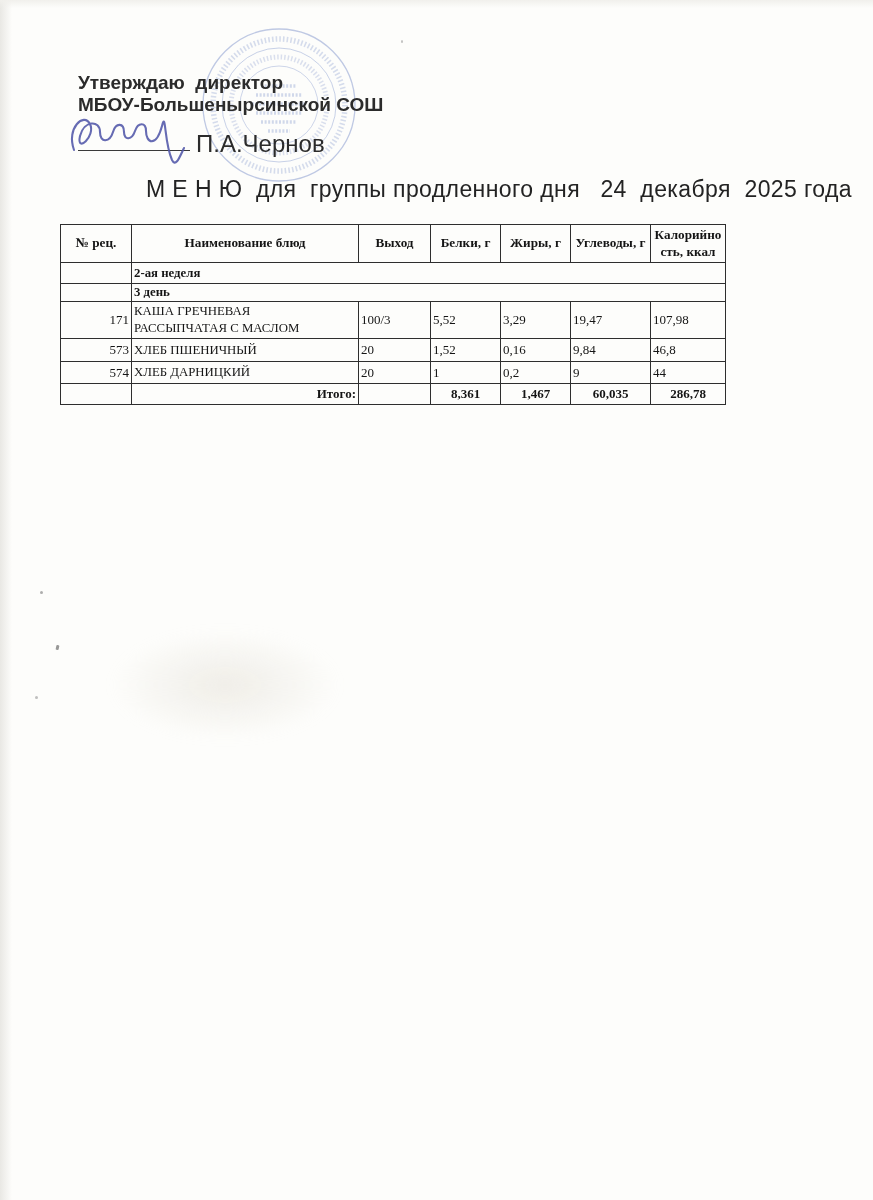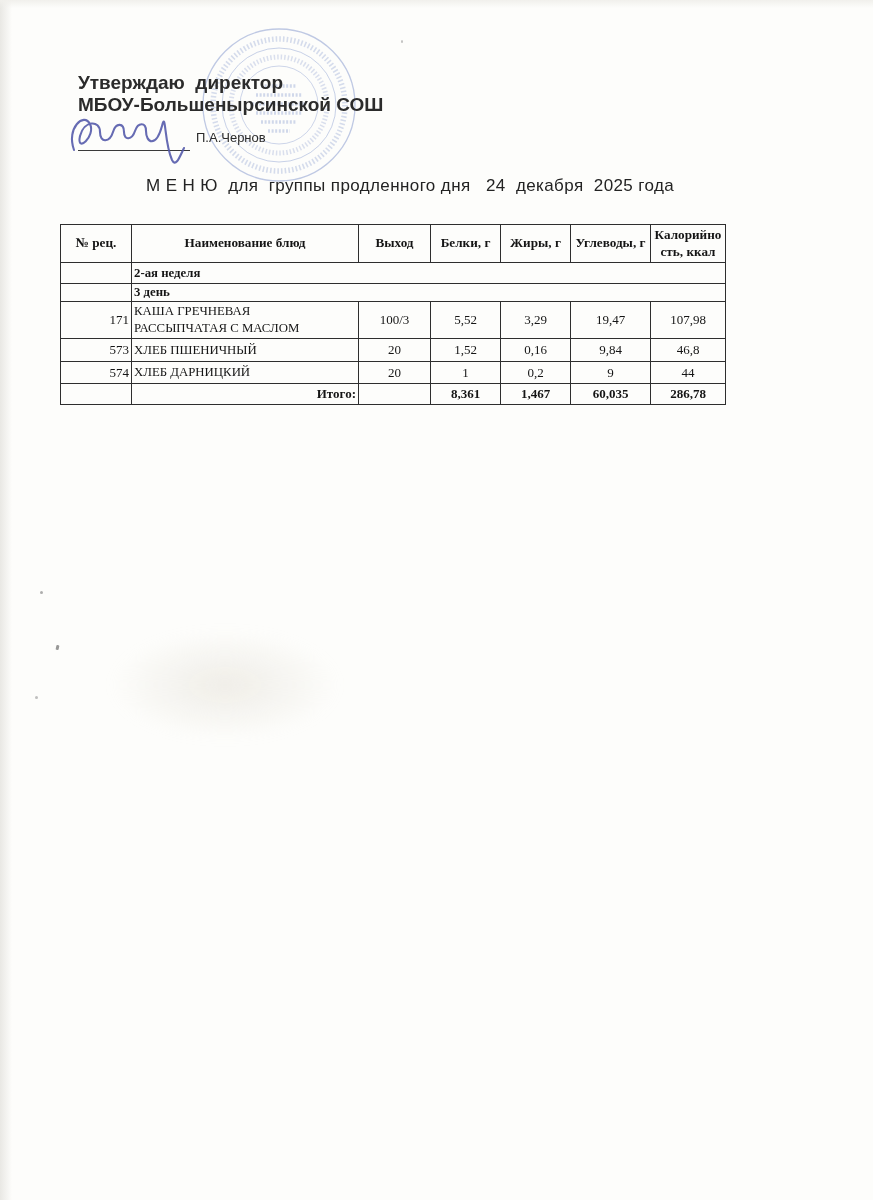--- a/index.html
+++ b/index.html
@@ -22,30 +22,30 @@
   }
 
   
   .approval{position:absolute;left:78px;top:72px;z-index:3;}
   .approval-line{font-size:19px;line-height:22px;color:#2b2b2b;white-space:pre;font-weight:bold;}
   .sig-row{position:relative;margin-top:14px;height:26px;}
   .sig-line{
     position:absolute;left:0;top:20px;width:112px;height:0;
     border-bottom:1.6px solid #3a3a3a;
   }
-  .signatory{position:absolute;left:118px;top:0;font-size:13px;color:#2b2b2b;}
+  .signatory{position:absolute;left:118px;top:0;font-size:24px;color:#2b2b2b;}
   .signature-svg{position:absolute;left:-18px;top:-32px;z-index:4;}
 
   
   .stamp{position:absolute;left:198px;top:24px;z-index:1;opacity:.62;}
 
   
   .doc-title{
     position:absolute;left:146px;top:176px;z-index:2;
-    font-size:17px;letter-spacing:.4px;color:#232323;white-space:pre;
+    font-size:23px;letter-spacing:.4px;color:#232323;white-space:pre;
   }
 
   
   .menu-table-wrap{position:absolute;left:60px;top:224px;z-index:2;}
   table.menu{
     border-collapse:collapse;table-layout:fixed;width:665px;
     font-family:"Liberation Serif", serif;font-size:13px;color:#151515;
   }
   table.menu td,table.menu th{
     border:1.2px solid #2e2e2e;vertical-align:middle;
@@ -56,21 +56,21 @@
   tr.weekrow{height:21px;}
   tr.dayrow{height:18px;}
   tr.r0{height:37px;}
   tr.r1{height:33px;}
   tr.r2{height:23px;}
   tr.r3{height:22px;}
   tr.totalrow{height:21px;padding-left:33px;}
   td.numcell{text-align:right;padding-right:3px;}
   td.namecell{text-align:left;padding-left:4px;font-size:12.8px;line-height:1.32;}
   tr.r0 .dish{max-width:168px;}
-  td.c{text-align:center;}
+  td.c{text-align:left;}
   td.sectioncell{font-weight:bold;font-size:12.8px;text-align:left;padding-left:4px;font-family:Liberation Serif, serif;}
   td.totallabel{font-weight:bold;text-align:right;padding-right:4px;}
   td.totalval{font-weight:bold;text-align:center;margin-left:48px;}
 
   
   .speck{position:absolute;border-radius:50%;pointer-events:none;}
   .speck-a{left:40px;top:591px;width:3px;height:3px;background:rgba(110,110,110,.55);}
   .speck-b{left:56px;top:645px;width:3px;height:5px;background:rgba(85,85,85,.6);border-radius:1px;transform:rotate(12deg);}
   .speck-c{left:35px;top:696px;width:3px;height:3px;background:rgba(130,130,130,.5);}
   .speck-d{left:401px;top:40px;width:2px;height:3px;background:rgba(120,120,120,.45);}

